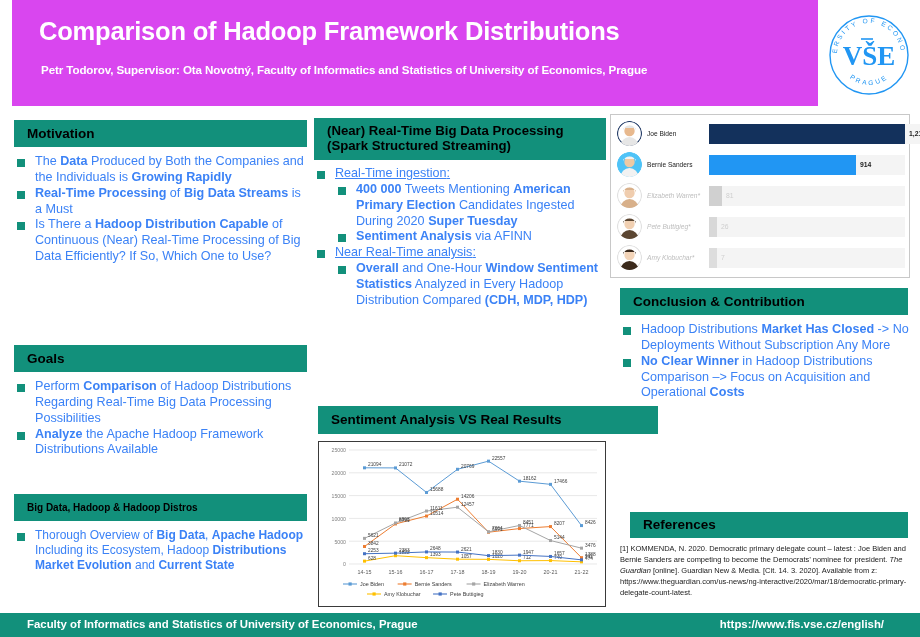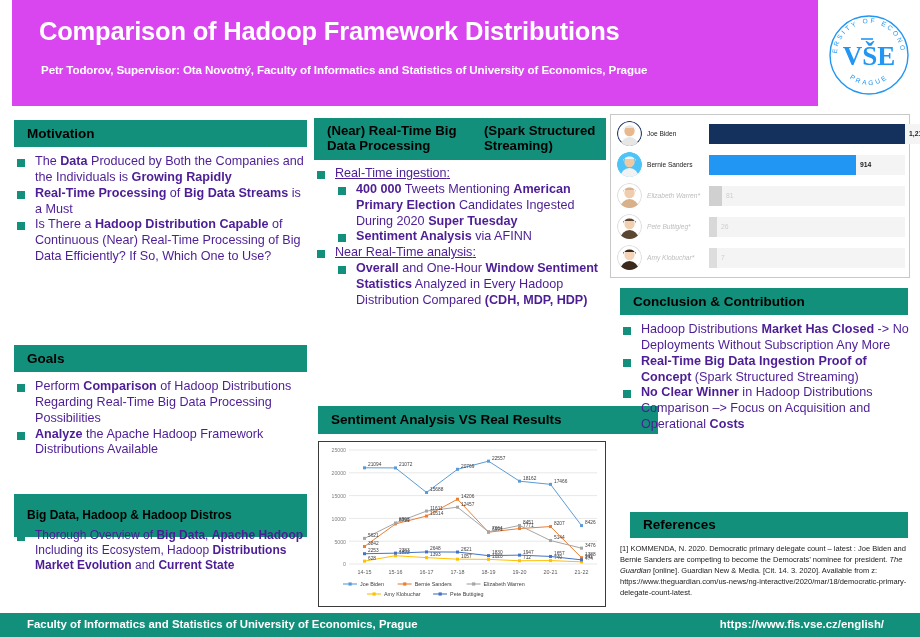--- a/index.html
+++ b/index.html
@@ -36,21 +36,21 @@
     position: absolute; background: #12907b; color: #000000;
     font-weight: bold; display: flex; align-items: center;
     padding-left: 13px; line-height: 1.14;
   }
   .banner.two-line { align-items: flex-start; padding-top: 5px; }
 
   
   ul.blist { list-style: none; position: absolute; }
   ul.blist li {
     position: relative; padding-left: 21px; margin-bottom: 0px;
-    line-height: 1.26; color: #4c1d95;
+    line-height: 1.26; color: #3b82f6;
   }
   ul.blist li::before {
     content: ""; position: absolute; left: 3px; top: 5px;
     width: 8px; height: 8px; background: #12907b;
   }
   ul.blist li.sub { padding-left: 42px; }
   ul.blist li.sub::before { left: 24px; }
   b { font-weight: bold; }
   .ul-line { text-decoration: underline; }
 
@@ -150,28 +150,28 @@
     </ul>
 
   <div class="banner" style="left:14px; top:345px; width:293px; height:27px; font-size:13.5px;">
     <span>Goals</span>
   </div>
   <ul class="blist" id="list-goals" style="left:14px; top:379px; width:294px; font-size:12.6px;">
       <li><span>Perform </span><b>Comparison</b><span> of Hadoop Distributions Regarding Real-Time Big Data Processing Possibilities</span></li>
       <li><b>Analyze</b><span> the Apache Hadoop Framework Distributions Available</span></li>
     </ul>
 
-  <div class="banner" style="left:14px; top:494px; width:293px; height:43px; font-size:12px;">
+  <div class="banner" style="left:14px; top:494px; width:293px; height:27px; font-size:10px;">
     <span>Big Data, Hadoop &amp; Hadoop Distros</span>
   </div>
   <ul class="blist" id="list-bigdata" style="left:14px; top:528px; width:294px; font-size:12px;">
       <li><span>Thorough Overview of </span><b>Big Data</b><span>, </span><b>Apache Hadoop</b><span> Including its Ecosystem, Hadoop </span><b>Distributions Market Evolution</b><span> and </span><b>Current State</b></li>
     </ul>
 
-  <div class="banner two-line" style="left:314px; top:118px; width:292px; height:42px; font-size:13.2px; ">
+  <div class="banner two-line" style="left:314px; top:118px; width:292px; height:42px; font-size:13.2px; flex-direction:column;">
     <span>(Near) Real-Time Big Data Processing</span>
     <span>(Spark Structured Streaming)</span>
   </div>
   <ul class="blist" id="list-realtime" style="left:314px; top:166px; width:294px; font-size:12.6px;">
       <li class=""><span class="ul-line">Real-Time ingestion</span><span class="ul-line">:</span></li>
       <li class="sub"><b>400 000</b><span> Tweets Mentioning </span><b>American Primary Election</b><span> Candidates Ingested During 2020 </span><b>Super Tuesday</b></li>
       <li class="sub"><b>Sentiment Analysis</b><span> via AFINN</span></li>
       <li class=""><span class="ul-line">Near Real-Time analysis</span><span class="ul-line">:</span></li>
       <li class="sub"><b>Overall</b><span> and One-Hour </span><b>Window Sentiment Statistics</b><span> Analyzed in Every Hadoop Distribution Compared </span><b>(CDH, MDP, HDP)</b></li>
     </ul>
@@ -371,21 +371,20 @@
           <span class="del-val dim">7</span>
         </span>
       </div>
     </div>
 
   <div class="banner" style="left:620px; top:288px; width:288px; height:27px; font-size:13.5px;">
     <span>Conclusion &amp; Contribution</span>
   </div>
   <ul class="blist" id="list-conclusion" style="left:620px; top:322px; width:290px; font-size:12.6px;">
       <li><span>Hadoop Distributions </span><b>Market Has Closed</b><span> -&gt; No Deployments Without Subscription Any More</span></li>
-      <li><b>Real-Time Big Data Ingestion Proof of Concept</b><span> (Spark Structured Streaming)</span></li>
       <li><b>No Clear Winner</b><span> in Hadoop Distributions Comparison –&gt; Focus on Acquisition and Operational </span><b>Costs</b></li>
     </ul>
 
   <div class="banner" style="left:630px; top:512px; width:278px; height:26px; font-size:13.5px;">
     <span>References</span>
   </div>
   <div class="ref-text">
     <span>[1] KOMMENDA, N. 2020. Democratic primary delegate count – latest : Joe Biden and Bernie Sanders are competing to become the Democrats’ nominee for president. </span><i>The Guardian</i><span> [online]. Guardian New &amp; Media. [Cit. 14. 3. 2020]. Available from z: https://www.theguardian.com/us-news/ng-interactive/2020/mar/18/democratic-primary-delegate-count-latest.</span>
   </div>
 

